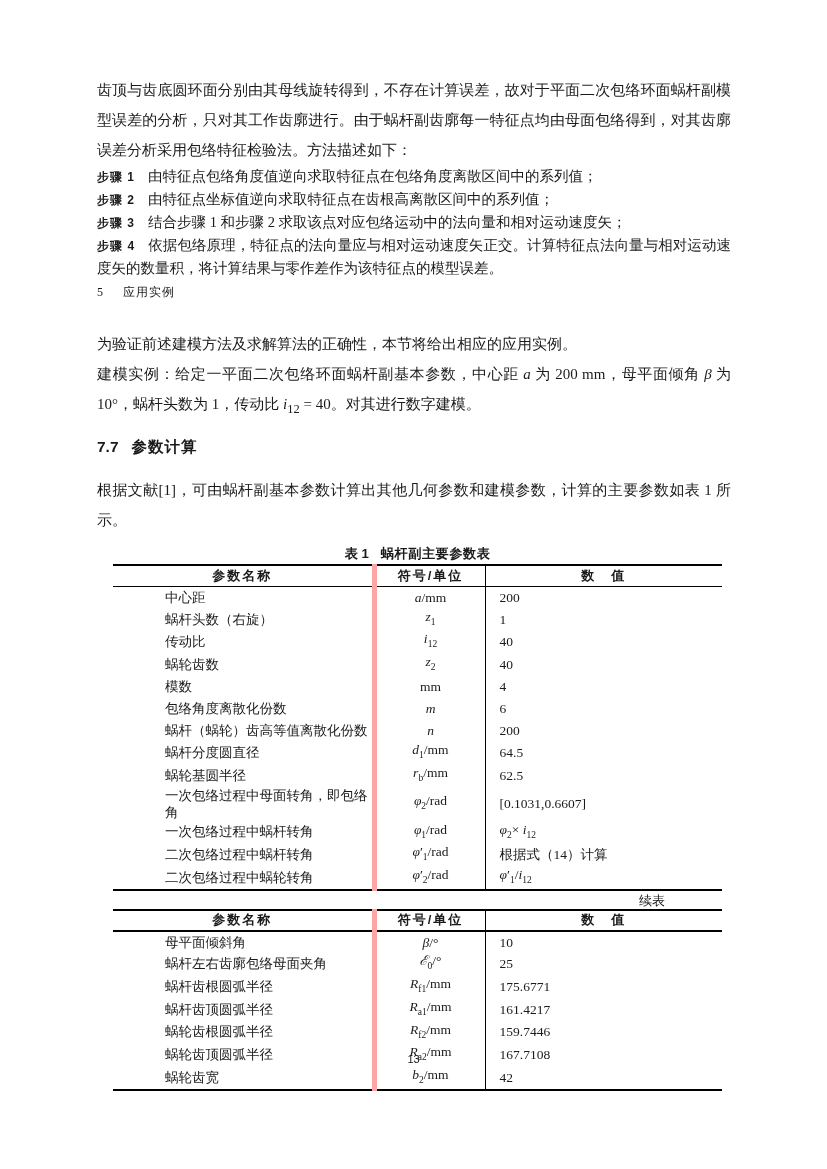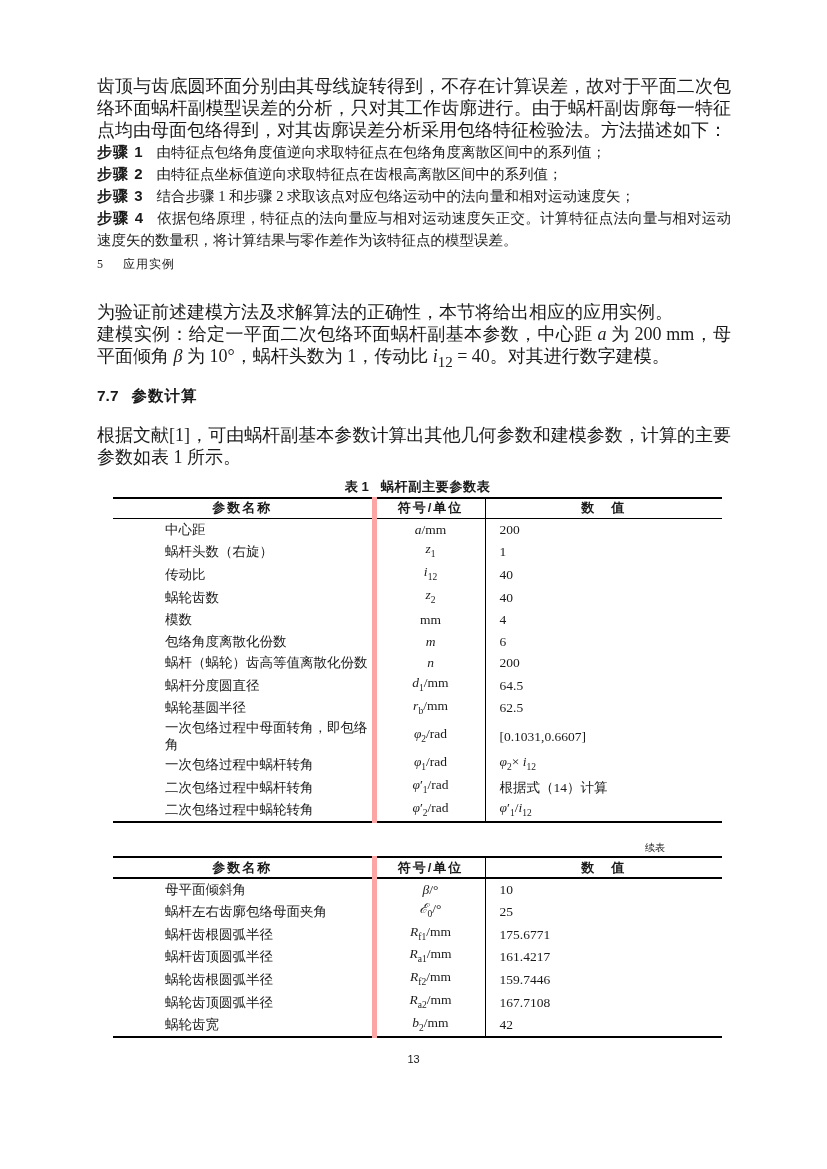--- a/index.html
+++ b/index.html
@@ -4,25 +4,25 @@
 <style>
   * { margin:0; padding:0; box-sizing:border-box; }
   html,body { background:#e8e8e8; }
   .page {
     position:relative; width:827px; height:1169px; margin:0 auto;
     background:#ffffff; color:#1a1a1a; overflow:hidden;
     font-family:"Liberation Serif","DejaVu Serif",serif;
   }
   .content { position:absolute; left:97px; top:75px; width:634px; }
 
-  p.body { font-size:18px; line-height:22px; text-align:justify; }
+  p.body { font-size:15px; line-height:30px; text-align:justify; }
   .step { font-size:14.5px; line-height:22px; text-align:justify; }
   .step-label {
     font-weight:bold; font-family:"Liberation Sans","DejaVu Sans",sans-serif;
-    font-size:15px; margin-right:13px; letter-spacing:1px;
+    font-size:12px; margin-right:13px; letter-spacing:1px;
   }
 
   h1.sec {
     margin-bottom:24px;
     font-size:12px; line-height:26px; font-weight:normal;
     font-family:"Liberation Serif","DejaVu Serif",serif;
   }
   h1.sec .t { margin-left:20px; letter-spacing:1px; }
 
   h2.subsec {
@@ -61,23 +61,23 @@
   table.ptable td { height:21.8px; vertical-align:middle; line-height:17px; }
   table.ptable th:nth-child(1), table.ptable td:nth-child(1) { border-right:5px solid #fca5a5; }
   table.ptable th:nth-child(2), table.ptable td:nth-child(2) { border-right:1px solid #000; }
   td.c-name  { padding-left:52px; text-align:left; }
   td.c-sym   { text-align:center; }
   td.c-val   { padding-left:14px; text-align:left; }
   td.c-sym i, td.c-val i { font-style:italic; }
   td sub { font-size:9.5px; }
 
   .cont-label {
-    margin-top:17px; margin-left:16px; width:609px;
+    margin-top:2px; margin-left:16px; width:609px;
     text-align:right; padding-right:57px;
-    font-size:10px; line-height:15px;
+    font-size:13px; line-height:15px;
   }
   table.t2 { margin-top:1px; }
 
   .page-number {
     position:absolute; top:1053px; left:0; width:100%;
     text-align:center; font-size:11px;
     font-family:"Liberation Sans","DejaVu Sans",sans-serif;
   }
 </style>
 </head>

